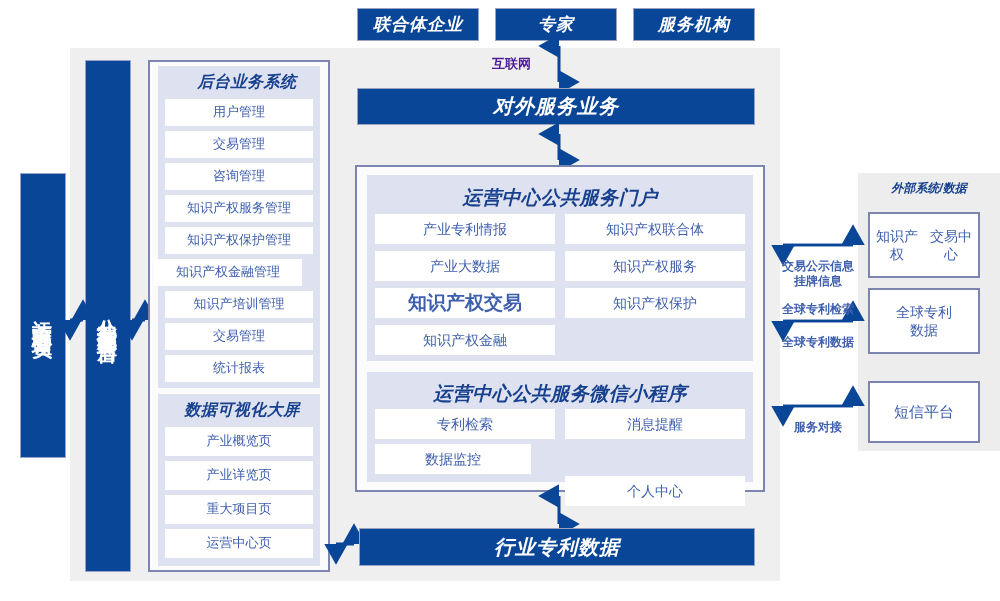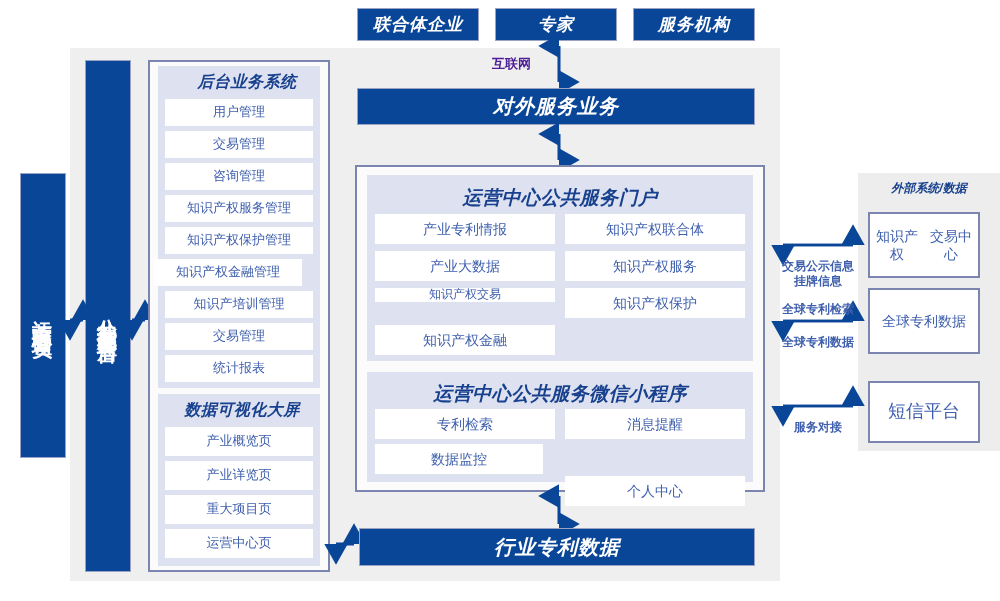--- a/index.html
+++ b/index.html
@@ -211,40 +211,40 @@
     </div>
   <div class="abs cell" style="left:565px;top:214px;width:180px;height:30px;font-size:14px;">
     <span>知识产权联合体</span>
     </div>
   <div class="abs cell" style="left:375px;top:251px;width:180px;height:30px;font-size:14px;">
     <span>产业大数据</span>
     </div>
   <div class="abs cell" style="left:565px;top:251px;width:180px;height:30px;font-size:14px;">
     <span>知识产权服务</span>
     </div>
-  <div class="abs cell" style="left:375px;top:288px;width:180px;height:14px;font-size:12px;">
+  <div class="abs cell" style="left:375px;top:288px;width:180px;height:30px;font-size:19px;font-weight:bold;">
     <span>知识产权交易</span>
     </div>
   <div class="abs cell" style="left:565px;top:288px;width:180px;height:30px;font-size:14px;">
     <span>知识产权保护</span>
     </div>
   <div class="abs cell" style="left:375px;top:325px;width:180px;height:30px;font-size:14px;">
     <span>知识产权金融</span>
     </div>
 
   <div class="abs group" style="left:367px;top:372px;width:386px;height:110px;"></div>
   <div class="abs group-title" style="left:367px;top:381px;width:386px;font-size:19px;">运营中心公共服务微信小程序</div>
 
   <div class="abs cell" style="left:375px;top:409px;width:180px;height:30px;font-size:14px;">
     <span>专利检索</span>
     </div>
   <div class="abs cell" style="left:565px;top:409px;width:180px;height:30px;font-size:14px;">
     <span>消息提醒</span>
     </div>
-  <div class="abs cell" style="left:375px;top:444px;width:168px;height:30px;font-size:14px;">
+  <div class="abs cell" style="left:375px;top:444px;width:156px;height:30px;font-size:14px;">
     <span>数据监控</span>
     </div>
   <div class="abs cell" style="left:565px;top:444px;width:180px;height:30px;font-size:14px;margin-top:32px;">
     <span>个人中心</span>
     </div>
 
   <div class="abs" style="left:548px;top:492px;width:22px;height:38px;">
     <svg width="22" height="38" viewBox="0 0 22 38">
       <line x1="11" y1="32" x2="11" y2="4" stroke="#0a4697" stroke-width="2.6" marker-end="url(#ahU)"></line>
       <line x1="11" y1="4" x2="11" y2="32" stroke="#0a4697" stroke-width="2.6" marker-end="url(#ahD)"></line>
@@ -255,25 +255,25 @@
     <span>行业专利数据</span>
   </div>
 
   <div class="abs ext-panel" style="left:858px;top:173px;width:142px;height:278px;"></div>
   <div class="abs ext-title" style="left:858px;top:180px;width:142px;font-size:12px;text-align:center;">外部系统/数据</div>
 
   <div class="abs ext-box" style="left:868px;top:212px;width:112px;height:66px;font-size:14px;flex-direction:row;">
     <span>知识产权</span>
     <span>交易中心</span>
   </div>
-  <div class="abs ext-box" style="left:868px;top:288px;width:112px;height:66px;font-size:14px;flex-direction:row;">
+  <div class="abs ext-box" style="left:868px;top:288px;width:112px;height:66px;font-size:14px;flex-direction:column;">
     <span>全球专利</span>
     <span>数据</span>
   </div>
-  <div class="abs ext-box" style="left:868px;top:381px;width:112px;height:62px;font-size:18px;">
+  <div class="abs ext-box" style="left:868px;top:381px;width:112px;height:62px;font-size:15px;">
     <span>短信平台</span>
   </div>
 
   <div class="abs" style="left:778px;top:233px;width:80px;height:24px;">
     <svg width="80" height="24" viewBox="0 0 80 24">
       <line x1="75" y1="12" x2="5" y2="12" stroke="#0a4697" stroke-width="2.6" marker-end="url(#ahL)"></line>
       <line x1="5" y1="12" x2="75" y2="12" stroke="#0a4697" stroke-width="2.6" marker-end="url(#ahL)"></line>
     </svg>
   </div>
   <div class="abs arrow-label" style="left:778px;top:225px;width:80px;font-size:12px;margin-top:48px;">挂牌信息</div>

